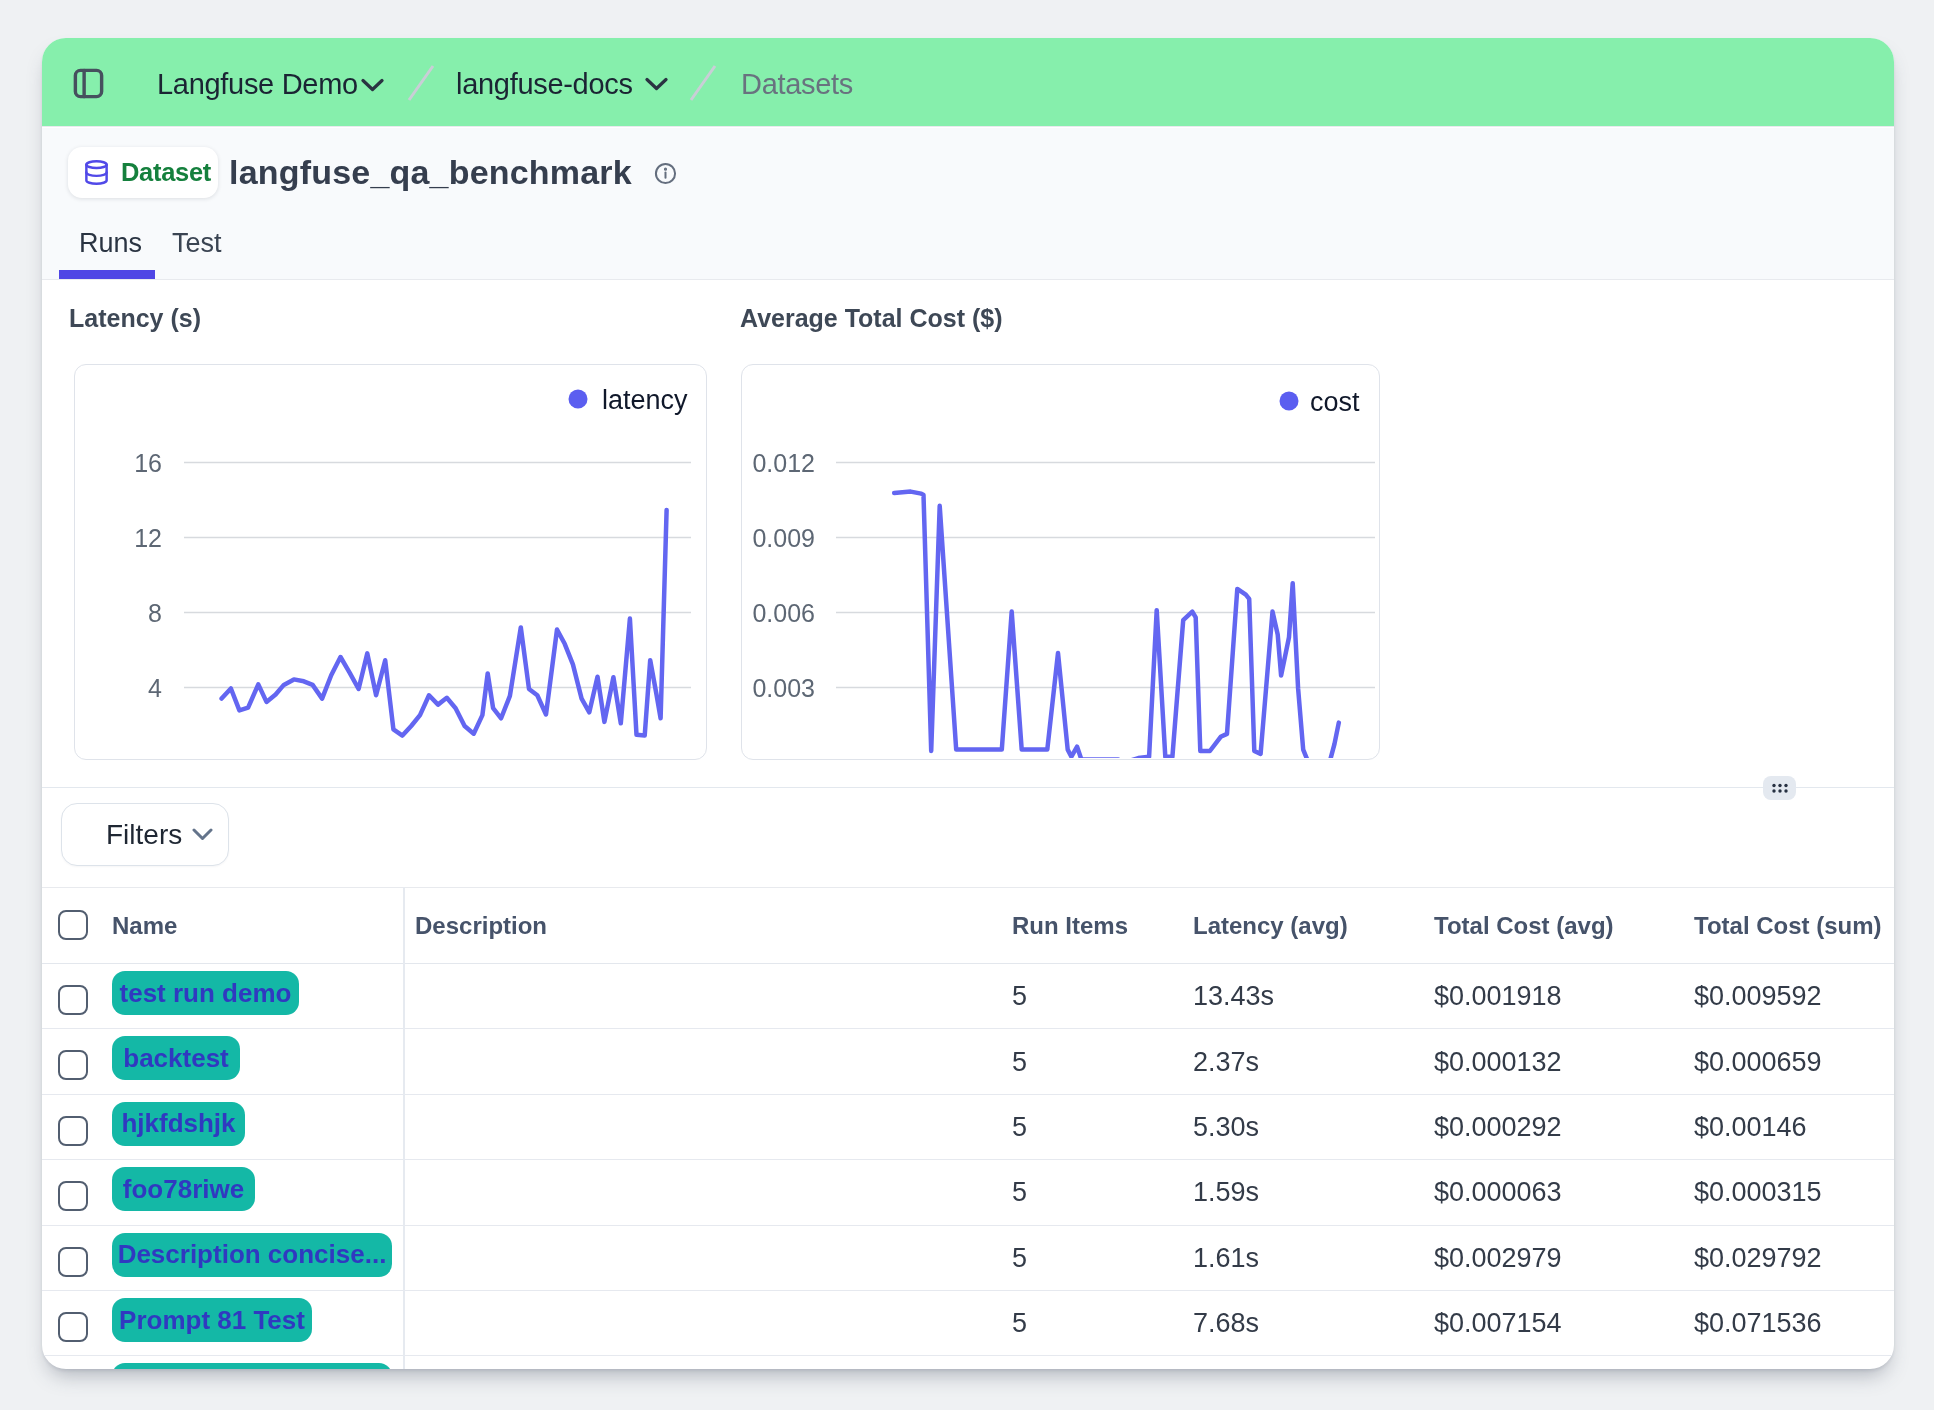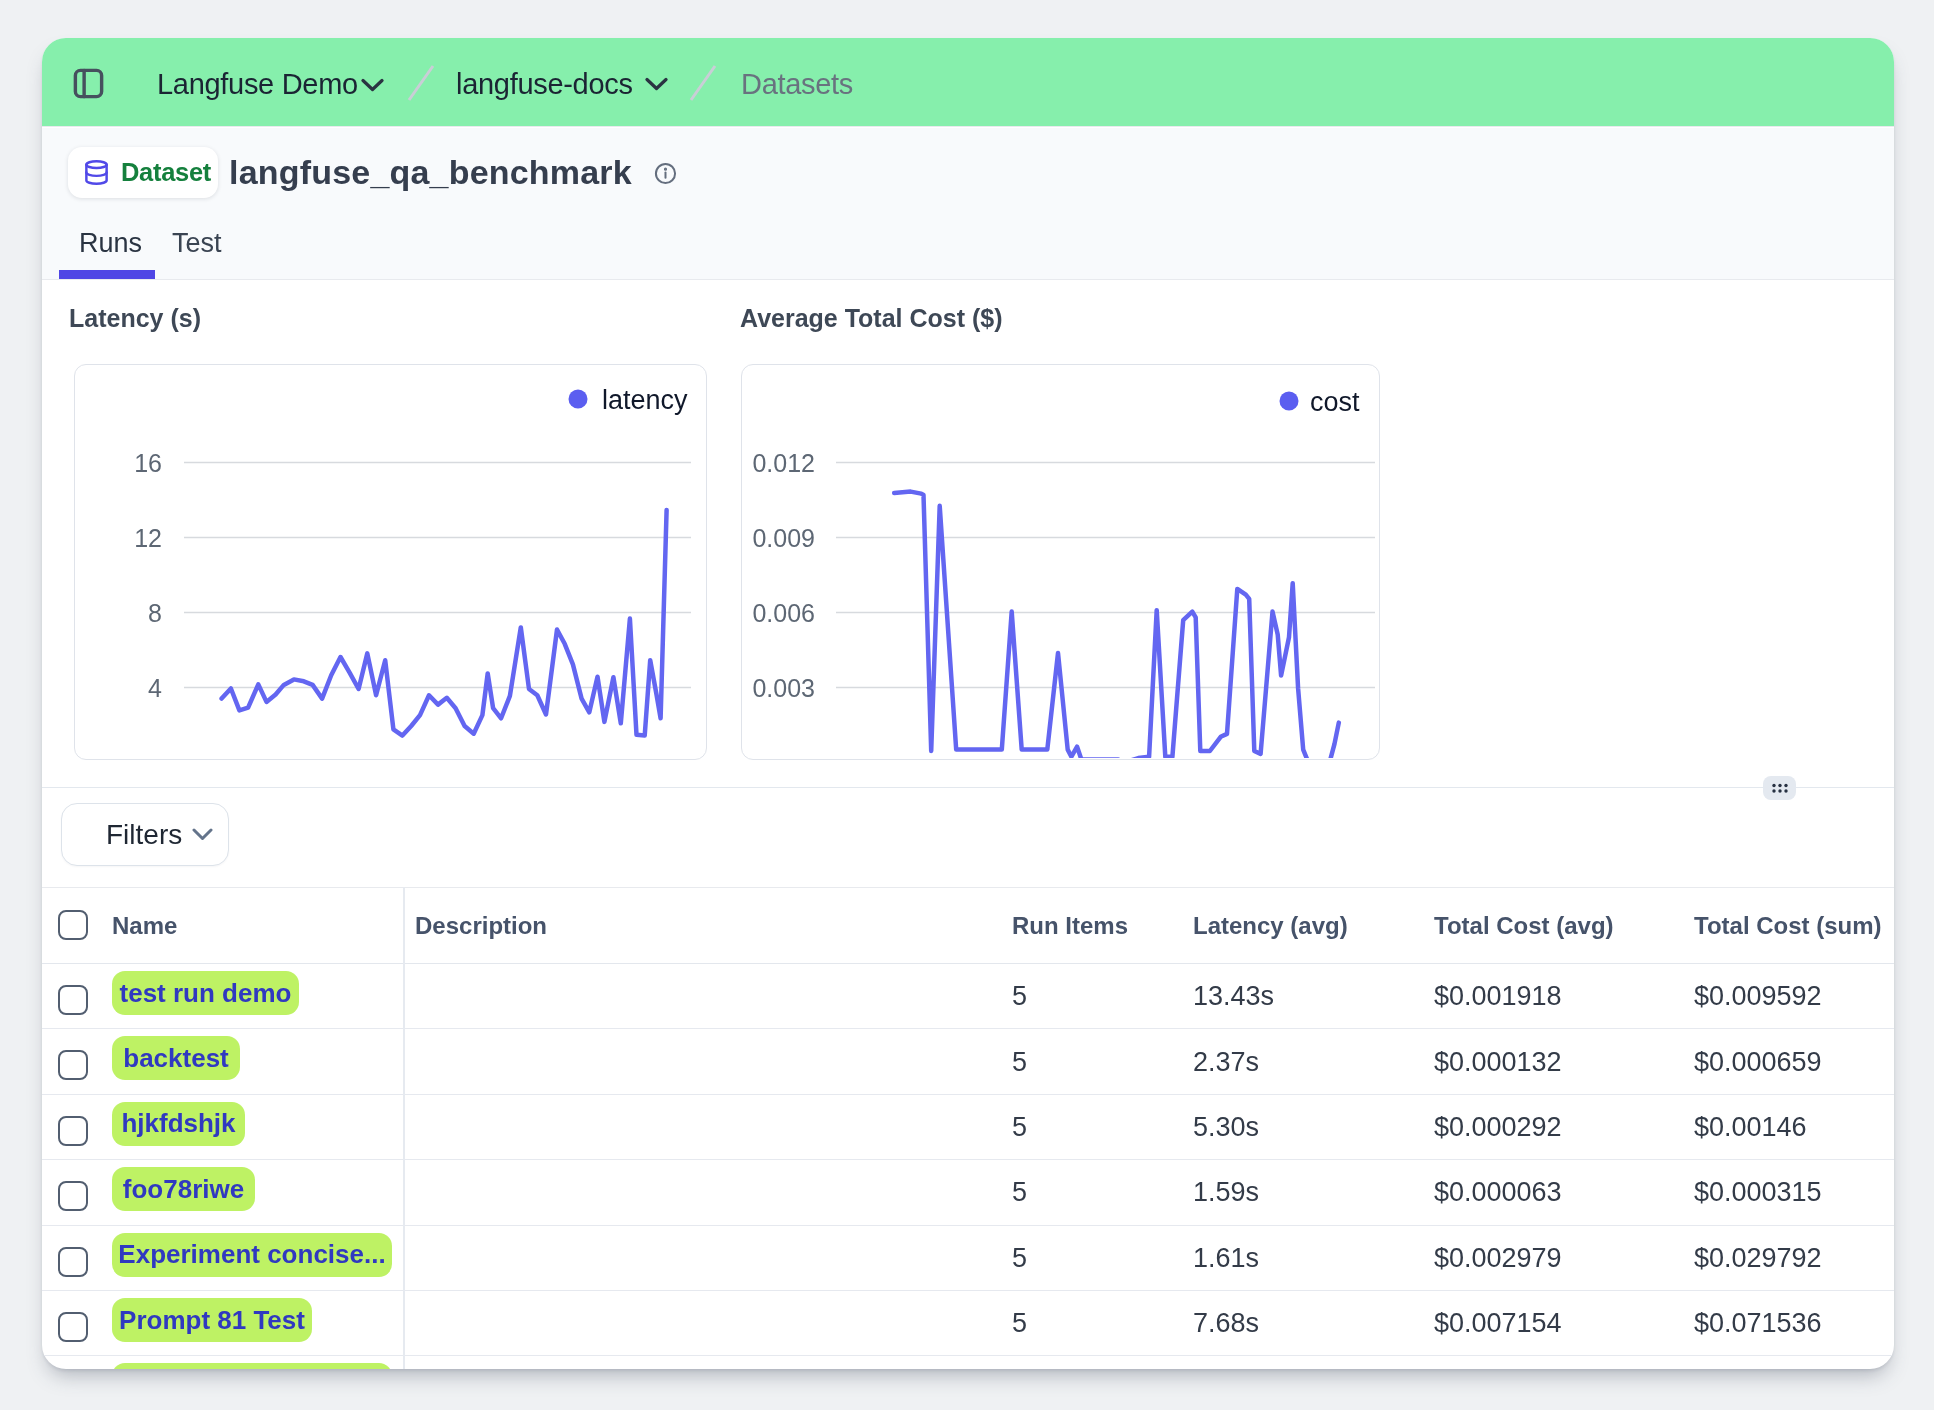--- a/index.html
+++ b/index.html
@@ -24,21 +24,21 @@
   .filters { position:absolute; left:19px; top:765px; width:168px; height:63px; background:#fff;
              border:1.5px solid #dde3ea; border-radius:16px; display:flex; align-items:center;
              box-shadow:0 1px 2px rgba(15,23,42,0.04); }
   .filters span { font-size:28px; color:#1f2733; font-weight:500; margin-left:44px; }
   .tbltop { position:absolute; left:0; top:848.5px; width:100%; border-top:1.5px solid #e8eaee; }
   .vsep { position:absolute; left:361px; top:849px; width:1.5px; height:482px; background:#e6eaf0; }
   .thead { position:absolute; left:0; top:849px; width:100%; height:77px; border-bottom:1.5px solid #e3e7ed; }
   .th { position:absolute; top:0; height:77px; display:flex; align-items:center; font-size:24px; font-weight:600; color:#46536a; white-space:nowrap; }
   .cb { position:absolute; width:30px; height:30px; border:2.5px solid #525e70; border-radius:8px; background:#fff; }
   .row { position:absolute; left:0; width:100%; height:65.4px; border-bottom:1.2px solid #e6e9ef; }
-  .pill { position:absolute; top:7px; height:44px; background:#bef264; border-radius:13px;
+  .pill { position:absolute; top:7px; height:44px; background:#14b8a6; border-radius:13px;
           display:flex; align-items:center; justify-content:center; font-size:26px; font-weight:700; color:#3039c0; }
   .cell { position:absolute; top:0; height:65.4px; display:flex; align-items:center; font-size:27px; color:#333b48; white-space:nowrap; }
   svg { display:block; }
 </style></head>
 <body>
 <div class="card">
 
   <div class="topnav">
     <svg class="abs" style="left:28px;top:28px" width="37" height="35" viewBox="0 0 24 24" fill="none" stroke="#46505e" stroke-width="2.35" stroke-linecap="round" stroke-linejoin="round">
         <rect x="3" y="3" width="18" height="18" rx="3.5"></rect>
@@ -182,21 +182,21 @@
   <div class="row" style="top:1122.2px">
     <span class="cb" style="left:16px;top:21px"></span>
     <span class="pill" style="left:70px;width:143px">foo78riwe</span>
     <span class="cell" style="left:970px">5</span>
     <span class="cell" style="left:1151px">1.59s</span>
     <span class="cell" style="left:1392px">$0.000063</span>
     <span class="cell" style="left:1652px">$0.000315</span>
   </div>
   <div class="row" style="top:1187.6px">
     <span class="cb" style="left:16px;top:21px"></span>
-    <span class="pill" style="left:70px;width:280px">Experiment concise...</span>
+    <span class="pill" style="left:70px;width:280px">Description concise...</span>
     <span class="cell" style="left:970px">5</span>
     <span class="cell" style="left:1151px">1.61s</span>
     <span class="cell" style="left:1392px">$0.002979</span>
     <span class="cell" style="left:1652px">$0.029792</span>
   </div>
   <div class="row" style="top:1253.0px">
     <span class="cb" style="left:16px;top:21px"></span>
     <span class="pill" style="left:70px;width:200px">Prompt 81 Test</span>
     <span class="cell" style="left:970px">5</span>
     <span class="cell" style="left:1151px">7.68s</span>

